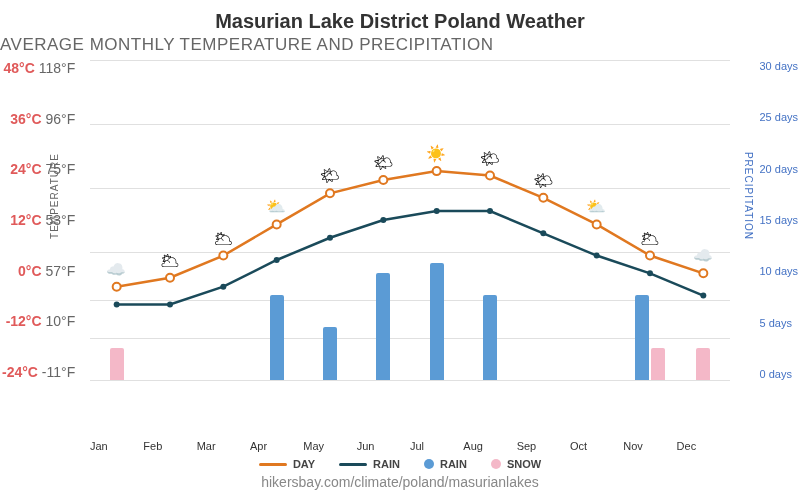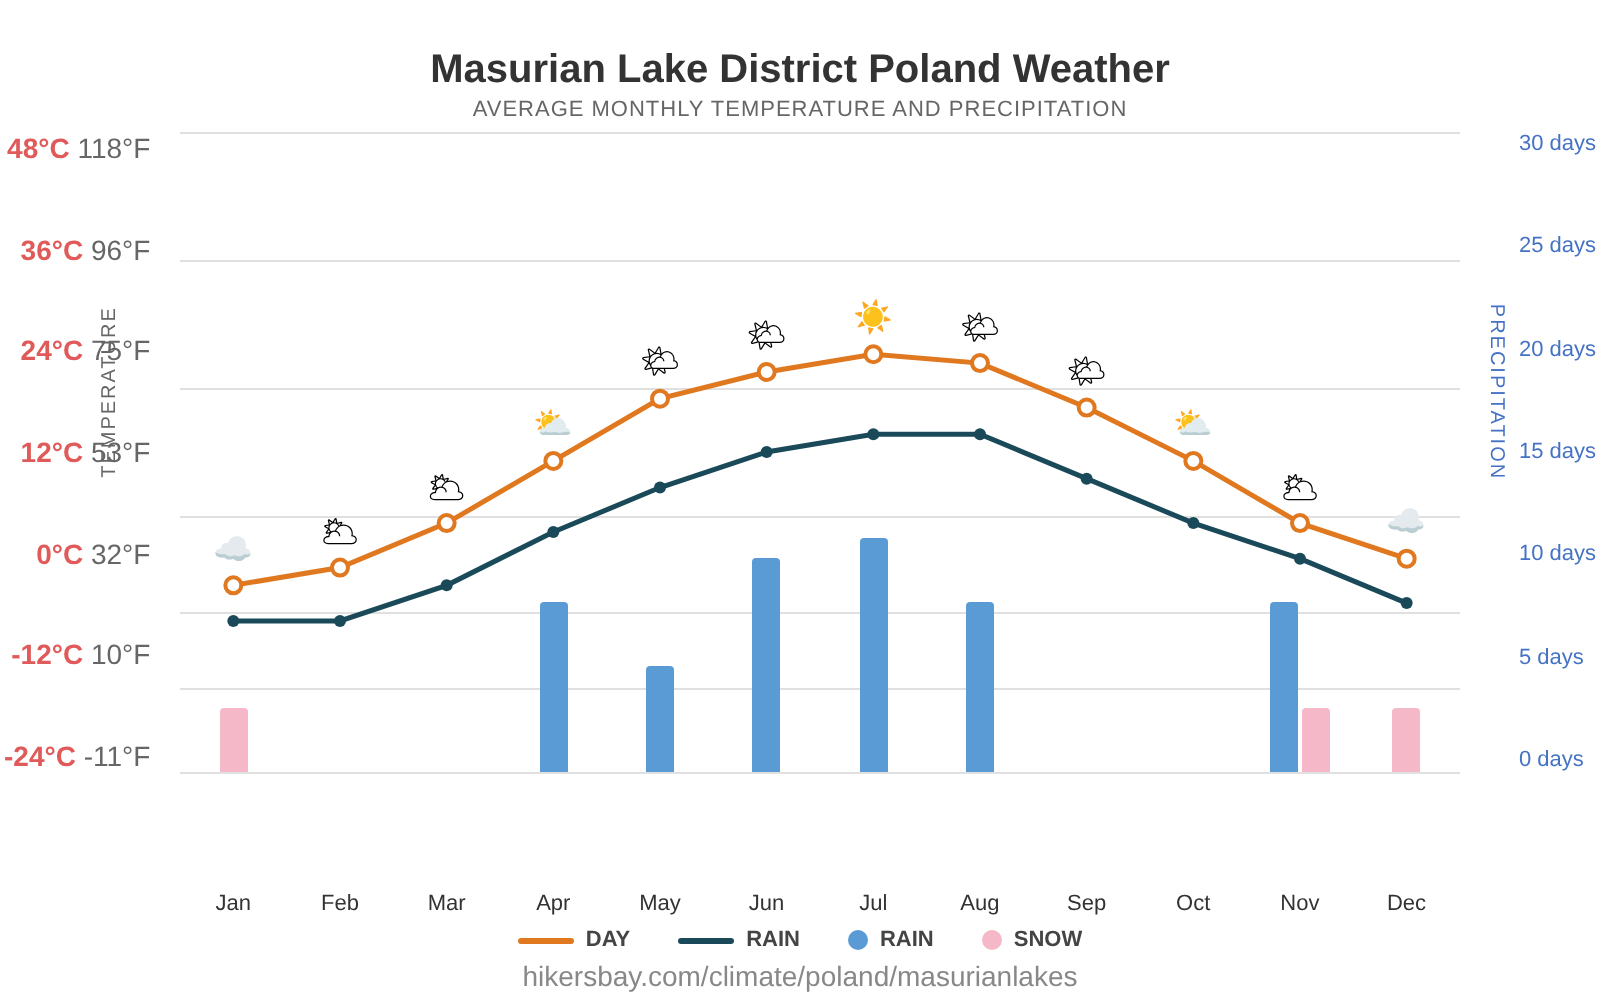--- a/index.html
+++ b/index.html
@@ -7,32 +7,31 @@
       width: 800px;
       height: 500px;
       background: #fff;
       font-family: Arial, sans-serif;
       overflow: hidden;
     }
     .chart-container {
       width: 800px;
       height: 391px;
       position: relative;
-      padding: 16px 0;
+      padding: 2px 0;
     }
     .title {
       text-align: center;
       font-size: 20px;
       font-weight: bold;
       color: #333;
       margin-top: 8px;
     }
     .subtitle {
-      text-align: center;
-      font-size: 11px;
+      font-size: 17px;
       color: #666;
       margin-top: 2px;
       letter-spacing: 0.5px;
     }
     .chart-area {
       position: relative;
       margin: 5px 70px 60px 90px;
       height: 320px;
     }
     .grid-lines {
@@ -93,21 +92,20 @@
       font-size: 11px;
       color: #4472c4;
       white-space: nowrap;
     }
     .month-labels {
       display: flex;
       margin: 4px 70px 0 90px;
     }
     .month-label {
       flex: 1;
-      text-align: center;
       font-size: 11px;
       color: #333;
     }
     .side-label-left {
       position: absolute;
       left: 12px;
       top: 50%;
       transform: translateY(-50%) rotate(-90deg);
       font-size: 10px;
       color: #666;
@@ -190,21 +188,21 @@
       <div class="grid-line" style="top:75%"></div>
       <div class="grid-line" style="top:87%"></div>
       <div class="grid-line" style="top:100%"></div>
     </div>
 
     <div class="left-axis">
       <div class="axis-label"><span class="temp-c">48°C</span> <span class="temp-f">118°F</span></div>
       <div class="axis-label"><span class="temp-c">36°C</span> <span class="temp-f">96°F</span></div>
       <div class="axis-label"><span class="temp-c">24°C</span> <span class="temp-f">75°F</span></div>
       <div class="axis-label"><span class="temp-c">12°C</span> <span class="temp-f">53°F</span></div>
-      <div class="axis-label"><span class="temp-c">0°C</span> <span class="temp-f">32°F</span></div>
+      <div class="axis-label"><span class="temp-c">0°C</span> <span class="temp-f">57°F</span></div>
       <div class="axis-label"><span class="temp-c">-12°C</span> <span class="temp-f">10°F</span></div>
       <div class="axis-label"><span class="temp-c">-24°C</span> <span class="temp-f">-11°F</span></div>
     </div>
 
     <div class="right-axis">
       <div class="right-label">30 days</div>
       <div class="right-label">25 days</div>
       <div class="right-label">20 days</div>
       <div class="right-label">15 days</div>
       <div class="right-label">10 days</div>

